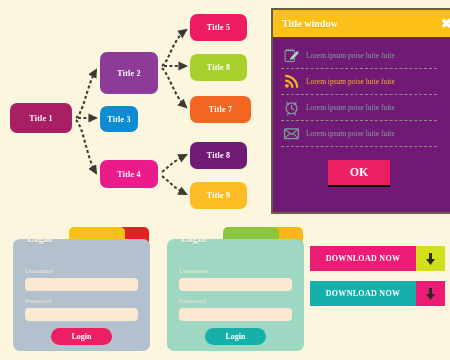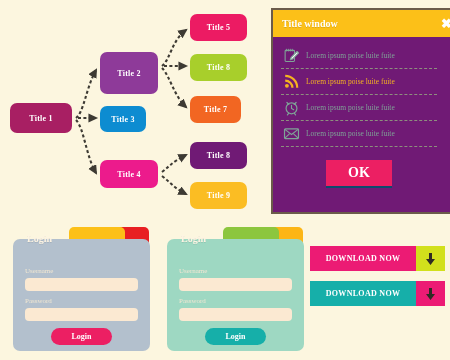--- a/index.html
+++ b/index.html
@@ -45,23 +45,23 @@
     display:flex;align-items:center;gap:6px;
     padding:4px 0 4px 2px;
     border-bottom:1px dashed #8d8f7e;
   }
   .win-row:last-of-type{border-bottom:none;}
   .win-row .ico{width:17px;height:17px;flex:none;display:block;}
   .win-row .txt{font-size:7.5px;color:#7fa397;white-space:nowrap;}
   .win-row.rss .txt{color:#f5b320;}
   .ok-wrap{display:flex;justify-content:center;margin-top:13px;}
   .ok-btn{
-    background:#ec1f63;color:#fff;font-weight:bold;font-size:14px;
+    background:#ec1f63;color:#fff;font-weight:bold;font-size:12px;
     padding:5px 22px;border:none;cursor:pointer;
-    border-bottom:2px solid #0c4a6e;
+    border-bottom:2px solid #000000;
     font-family:"Liberation Serif", serif;
   }
 
   
   .login-card{position:absolute;width:112px;height:124px;}
   .tab{position:absolute;top:0;height:24px;border-radius:5px 5px 0 0;}
   .card-body{
     position:absolute;left:0;top:12px;width:137px;height:112px;
     border-radius:7px;
     padding:0;box-sizing:border-box;
@@ -114,33 +114,33 @@
         <path d="M162,172 C170,166 172,162 186,155"></path>
         <path d="M162,176 C170,182 174,188 186,194"></path>
       </g>
     </svg>
   <div class="node" style="left: 10px; top: 103px; width: 62px; height: 30px; background: rgb(168, 31, 99);">
         <span>Title 1</span>
       </div>
       <div class="node" style="left: 100px; top: 52px; width: 58px; height: 42px; background: rgb(142, 58, 153);">
         <span>Title 2</span>
       </div>
-      <div class="node" style="left: 100px; top: 106px; width: 46px; height: 26px; background: rgb(13, 140, 209);">
+      <div class="node" style="left: 100px; top: 106px; width: 38px; height: 26px; background: rgb(13, 140, 209);">
         <span>Title 3</span>
       </div>
       <div class="node" style="left: 100px; top: 160px; width: 58px; height: 28px; background: rgb(236, 27, 140);">
         <span>Title 4</span>
       </div>
       <div class="node" style="left: 190px; top: 14px; width: 57px; height: 27px; background: rgb(236, 27, 99);">
         <span>Title 5</span>
       </div>
       <div class="node" style="left: 190px; top: 54px; width: 57px; height: 27px; background: rgb(168, 207, 43);">
         <span>Title 8</span>
       </div>
-      <div class="node" style="left: 190px; top: 96px; width: 51px; height: 27px; background: rgb(242, 102, 34);">
+      <div class="node" style="left: 190px; top: 96px; width: 61px; height: 27px; background: rgb(242, 102, 34);">
         <span>Title 7</span>
       </div>
       <div class="node" style="left: 190px; top: 142px; width: 57px; height: 27px; background: #701a75;">
         <span>Title 8</span>
       </div>
       <div class="node" style="left: 190px; top: 182px; width: 57px; height: 27px; background: rgb(251, 189, 35);">
         <span>Title 9</span>
       </div>
     </div>
 

